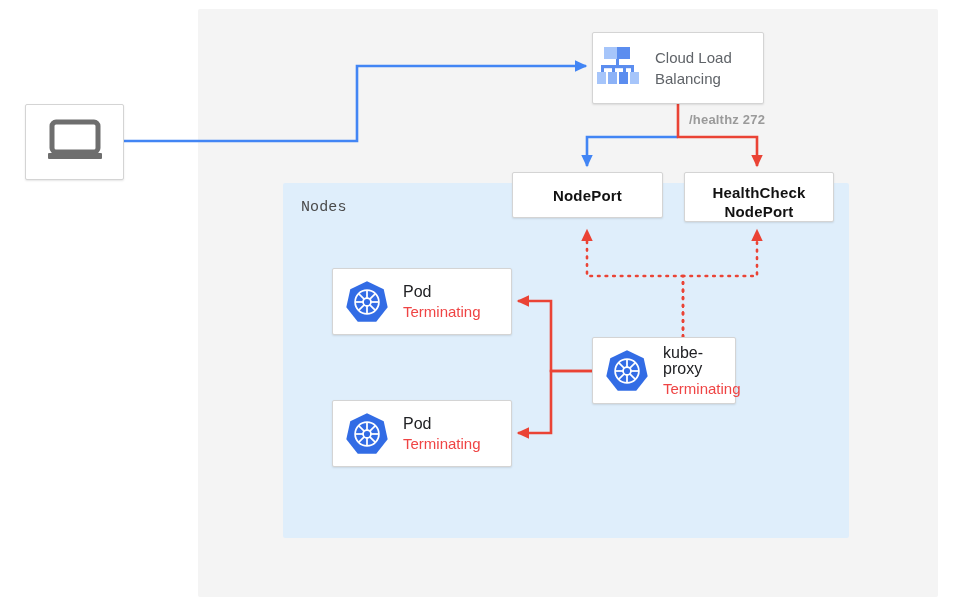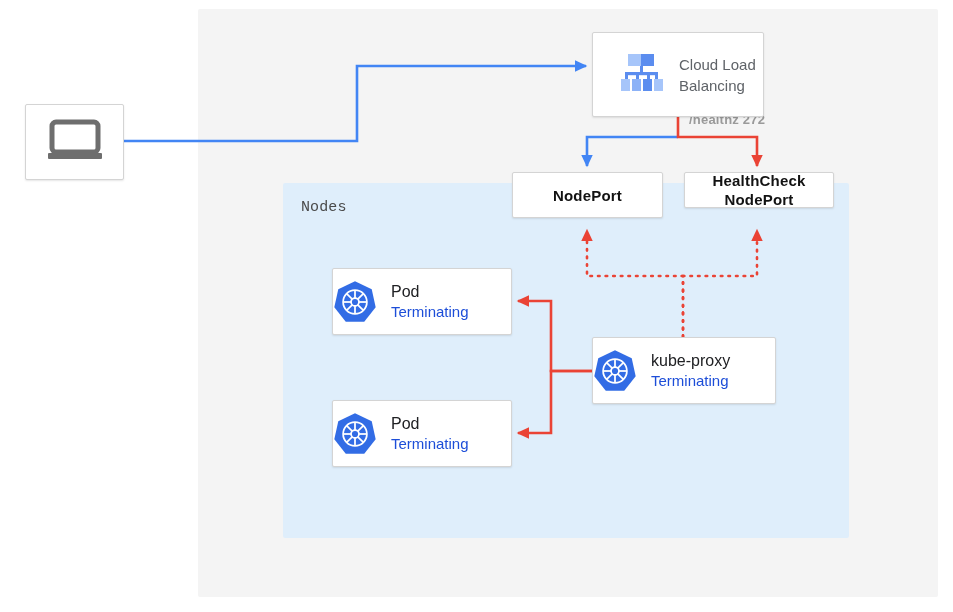--- a/index.html
+++ b/index.html
@@ -61,67 +61,68 @@
   .client-box {
     left: 25px; top: 104px;
     width: 99px; height: 76px;
     justify-content: center;
   }
   .laptop-icon { display:block; }
 
   
   .clb-box {
     left: 592px; top: 32px;
-    width: 172px; height: 85px;
-    padding-left: 26px;
+    width: 172px; height: 72px;
+    padding-left: 2px;
     gap: 12px;
   }
   .clb-text {
     font-size: 15px;
     color: #5f6368;
     line-height: 21px;
   }
 
   
   .np-box {
     left: 512px; top: 172px;
     width: 151px; height: 46px;
     justify-content: center;
   }
   .hcnp-box {
     left: 684px; top: 172px;
-    width: 150px; height: 36px;
+    width: 150px; height: 50px;
     justify-content: center;
+    align-items: flex-end;
   }
   .np-label {
     font-size: 15px;
     font-weight: bold;
     color: #121212;
     text-align: center;
     line-height: 19px;
     letter-spacing: .2px;
   }
 
   
   .pod-box-1 { left: 332px; top: 268px; width: 180px; height: 67px; }
   .pod-box-2 { left: 332px; top: 400px; width: 180px; height: 67px; }
-  .kp-box    { left: 592px; top: 337px; width: 184px; height: 67px; }
-  .pod-box-1, .pod-box-2, .kp-box { gap: 14px; }
+  .kp-box    { left: 592px; top: 337px; width: 144px; height: 67px; }
+  .pod-box-1, .pod-box-2, .kp-box { padding-left: 12px; gap: 14px; }
 
   .k8s-wrap { flex: 0 0 auto; line-height: 0; }
   .pod-text { line-height: 1; }
   .pod-title {
     font-size: 16px;
     color: #202124;
     display: block;
     margin-bottom: 4px;
   }
   .pod-sub {
     font-size: 15px;
-    color: #1d4ed8;
+    color: #ef4444;
     display: block;
   }
 
   
   .wire { position: absolute; left: 0; top: 0; width: 953px; height: 612px; pointer-events: none; }
 
   .healthz-label {
     position: absolute;
     left: 689px;
     top: 112px;

